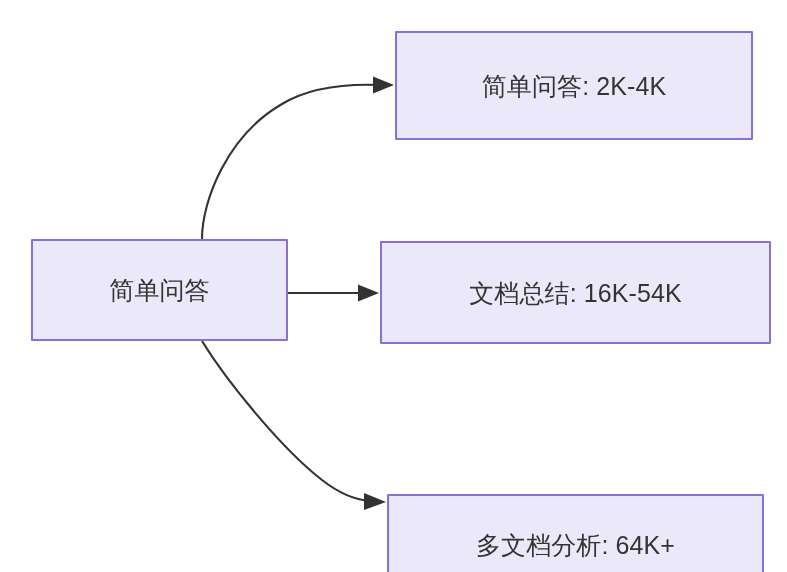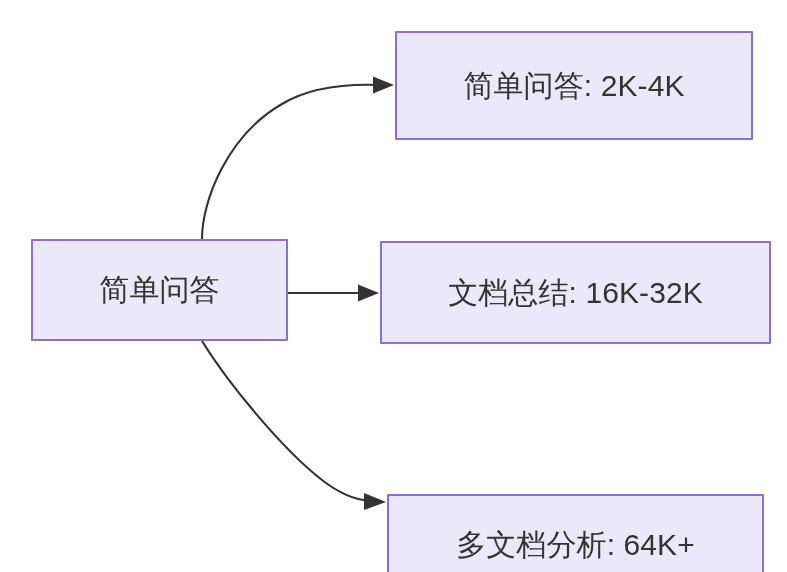--- a/index.html
+++ b/index.html
@@ -32,21 +32,21 @@
     background: #ebe8fa;
     border: 2px solid #8b6fd4;
     border-radius: 1px;
     display: flex;
     align-items: center;
     justify-content: center;
     text-align: center;
   }
   .node-label {
     color: #333333;
-    font-size: 30px;
+    font-size: 25px;
     line-height: 1.2;
     letter-spacing: 0.1px;
     white-space: nowrap;
   }
   
   #node-source {
     left: 31px;
     top: 239px;
     width: 257px;
     height: 102px;
@@ -106,20 +106,20 @@
 
   <div class="node" id="node-source">
     <span class="node-label">简单问答</span>
   </div>
 
   <div class="node" id="node-simple-qa">
     <span class="node-label">简单问答: 2K-4K</span>
   </div>
 
   <div class="node" id="node-doc-summary">
-    <span class="node-label">文档总结: 16K-32K</span>
+    <span class="node-label">文档总结: 16K-54K</span>
   </div>
 
   <div class="node" id="node-multi-doc">
     <span class="node-label">多文档分析: 64K+</span>
   </div>
 
 </div>
 
 </body></html>

